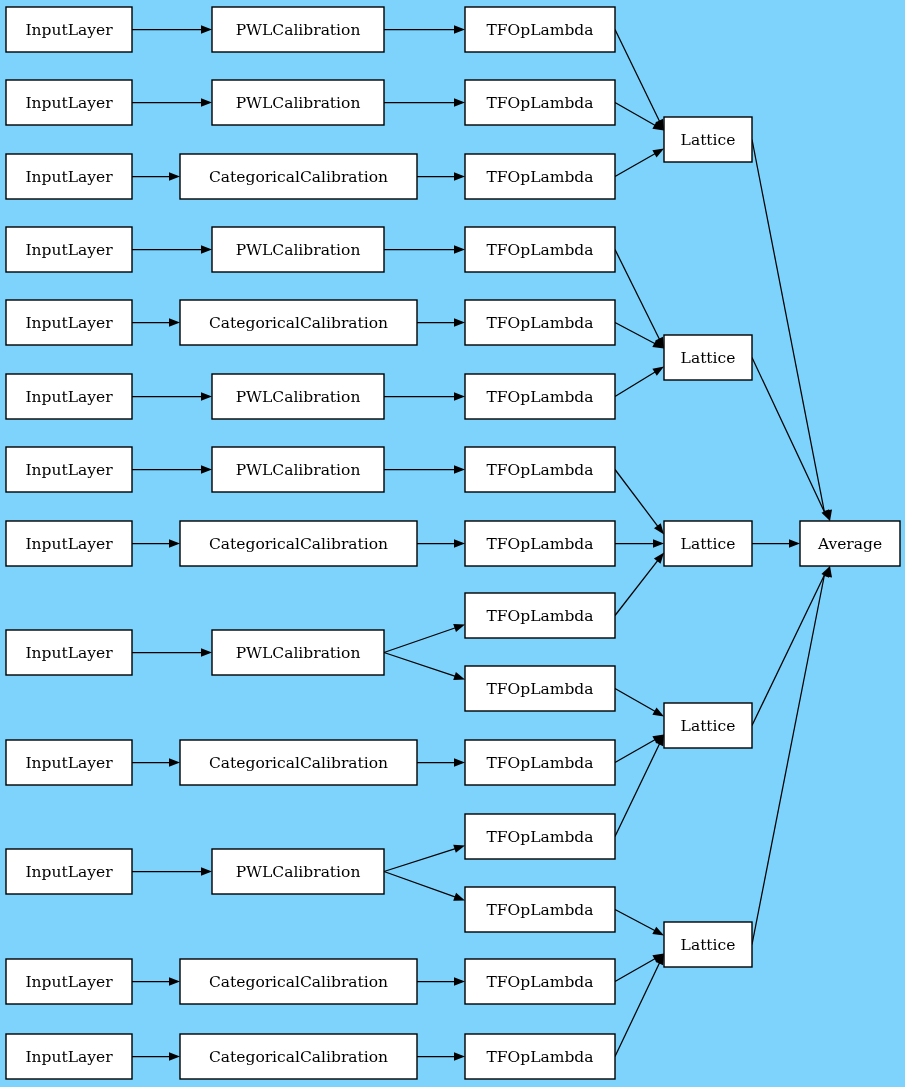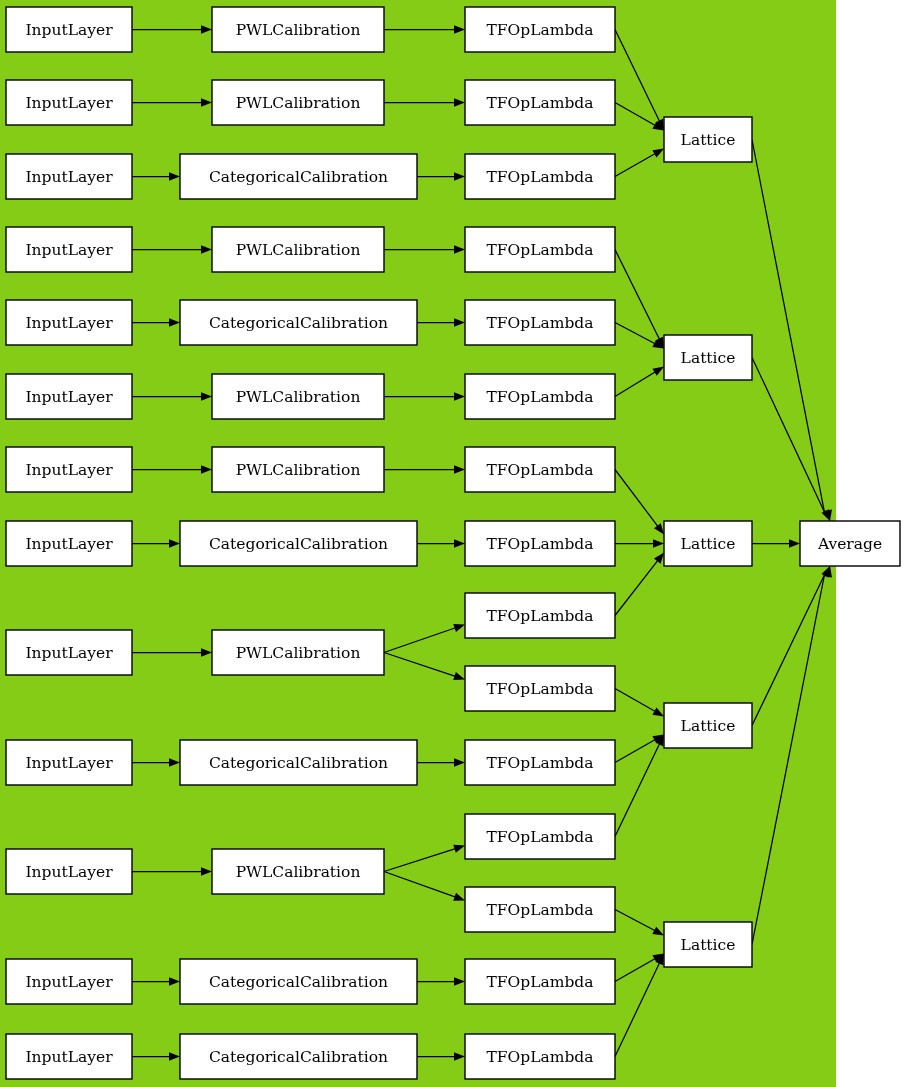--- a/index.html
+++ b/index.html
@@ -2,23 +2,23 @@
 <html><head>
 <meta charset="utf-8">
 <style>
   html, body {
     margin: 0;
     padding: 0;
     background: #ffffff;
   }
   #graph-root {
     position: relative;
-    width: 836px;
+    width: 905px;
     height: 1087px;
-    background: #84cc16;
+    background: #7dd3fc;
     font-family: "DejaVu Serif", "Liberation Serif", serif;
   }
   svg#graph-canvas {
     position: absolute;
     top: 0;
     left: 0;
     width: 905px;
     height: 1087px;
     display: block;
   }

